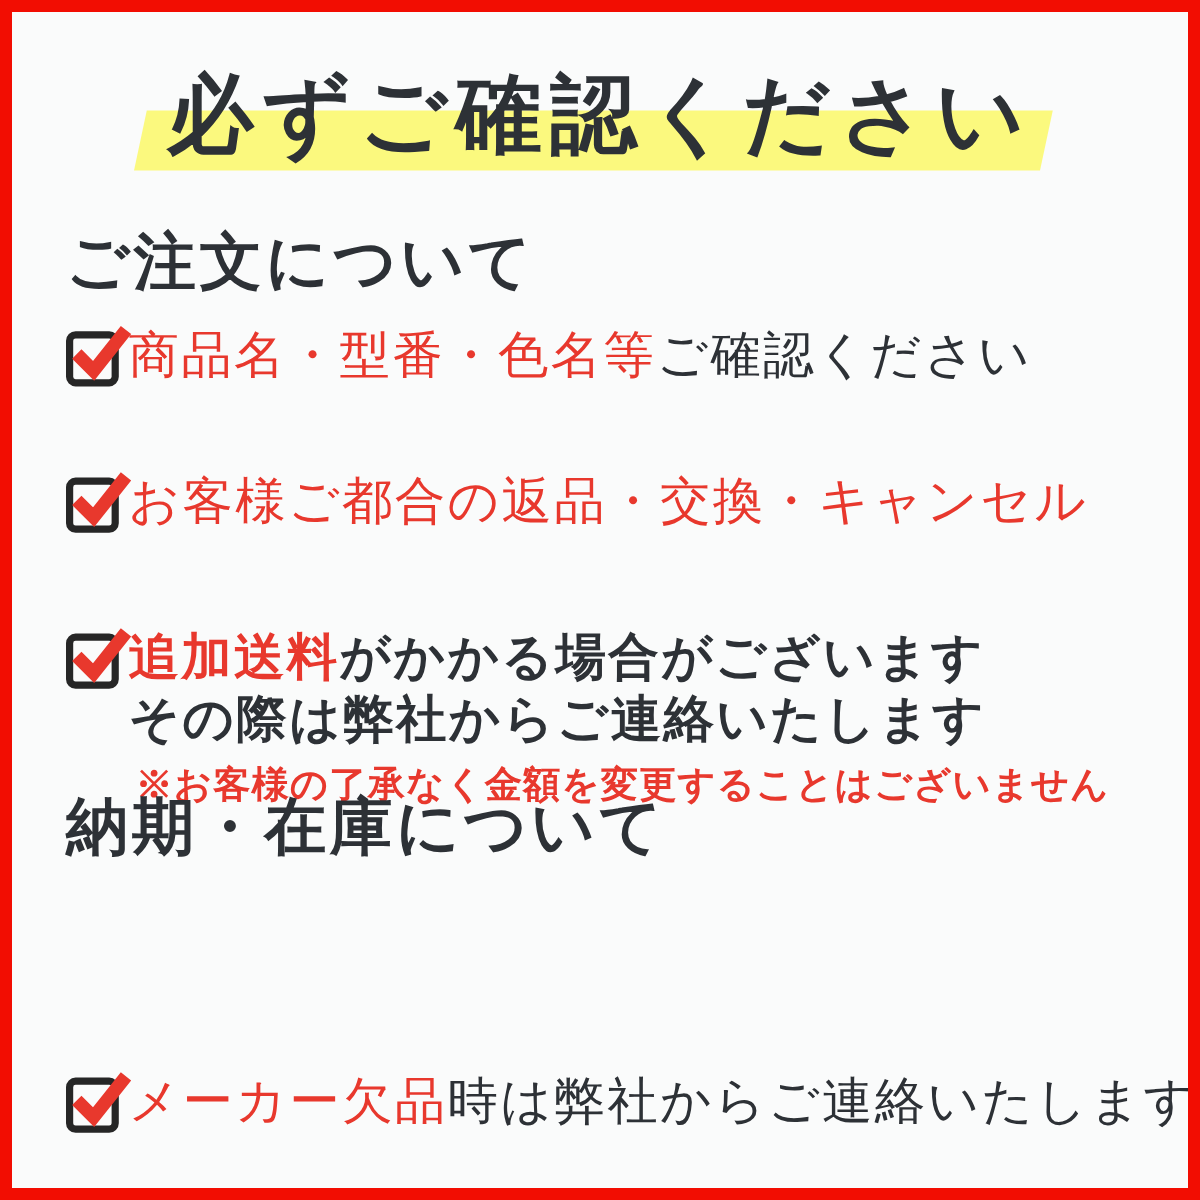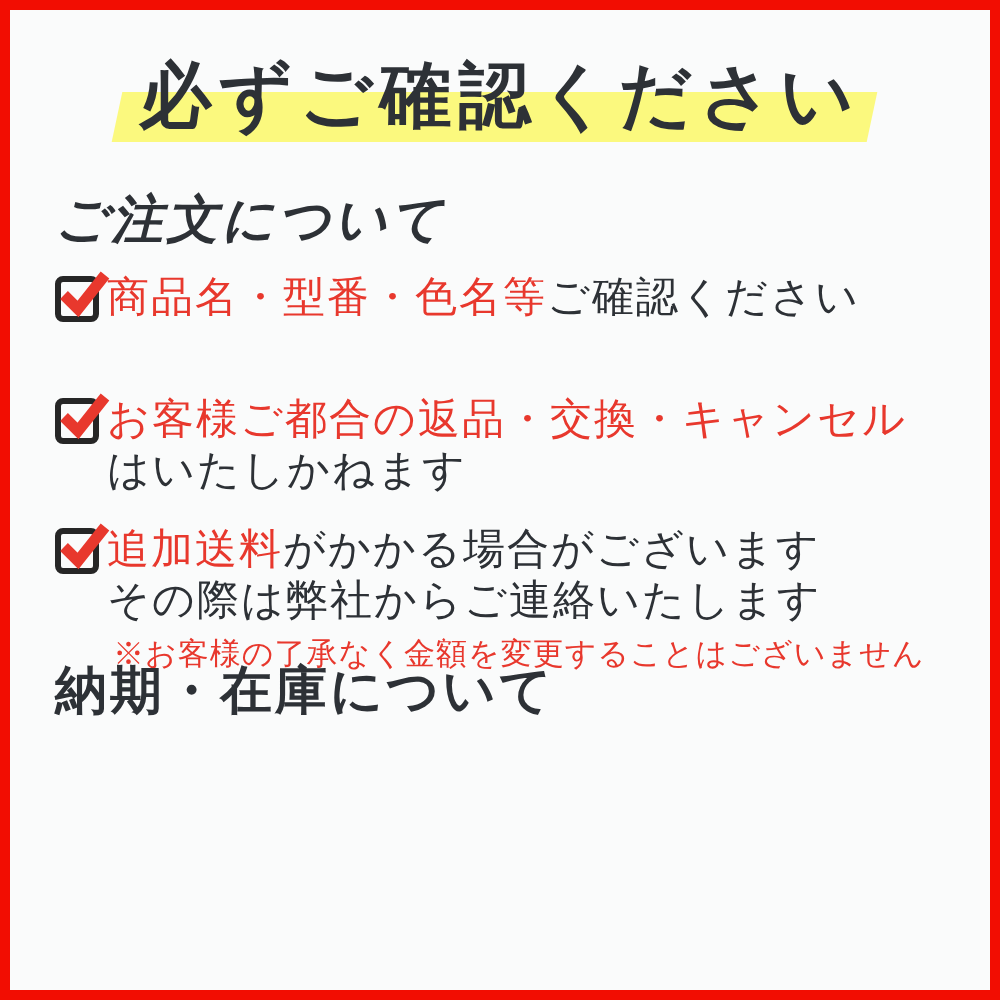--- a/index.html
+++ b/index.html
@@ -45,30 +45,30 @@
   }
   
   .section-heading{
     position:absolute;left:45px;
     font-size:52px;font-weight:700;
     letter-spacing:3px;
     color:var(--text-black);
     line-height:60px;
     white-space:nowrap;
   }
-  .heading-order{top:180px;font-style:italic;}
+  .heading-order{top:180px;}
   .heading-stock{top:651px;}
   
   .item{
     position:absolute;left:45px;right:30px;
     padding-left:52px;
   }
   .item-1{top:262px;}
   .item-2{top:384px;}
-  .item-3{top:514px;}
+  .item-3{top:514px;font-weight:bold;}
   .item-4{top:764px;}
   .item-5{top:884px;}
   .line{
     font-size:42px;
     line-height:51px;
     letter-spacing:2px;
     color:var(--text-black);
     white-space:nowrap;
   }
   .red{color:var(--accent-red);}
@@ -126,31 +126,38 @@
     <p class="line"><span class="red">商品名・型番・色名等</span><span>ご確認ください</span></p>
   </div>
 
   <div class="item item-2">
     <span class="checkbox">
       <svg viewBox="0 0 54 50">
           <path d="M7 25 L21 39 L48 5"></path>
         </svg>
     </span>
     <p class="line"><span class="red">お客様ご都合の返品・交換・キャンセル</span></p>
-    <p class="line"><span>はいたしかねます</span></p>
   </div>
 
   <div class="item item-3">
     <span class="checkbox">
       <svg viewBox="0 0 54 50">
           <path d="M7 25 L21 39 L48 5"></path>
         </svg>
     </span>
     <p class="line"><span class="red">追加送料</span><span>がかかる場合がございます</span></p>
     <p class="line"><span>その際は弊社からご連絡いたします</span></p>
     <p class="note">※お客様の了承なく金額を変更することはございません</p>
   </div>
 
   <h2 class="section-heading heading-stock">納期・在庫について</h2>
 
 
+  <div class="item item-5">
+    <span class="checkbox">
+      <svg viewBox="0 0 54 50">
+          <path d="M7 25 L21 39 L48 5"></path>
+        </svg>
+    </span>
+    <p class="line"><span class="red">メーカー欠品</span><span>時は弊社からご連絡いたします</span></p>
+  </div>
 
 </div>
 
 </body></html>

